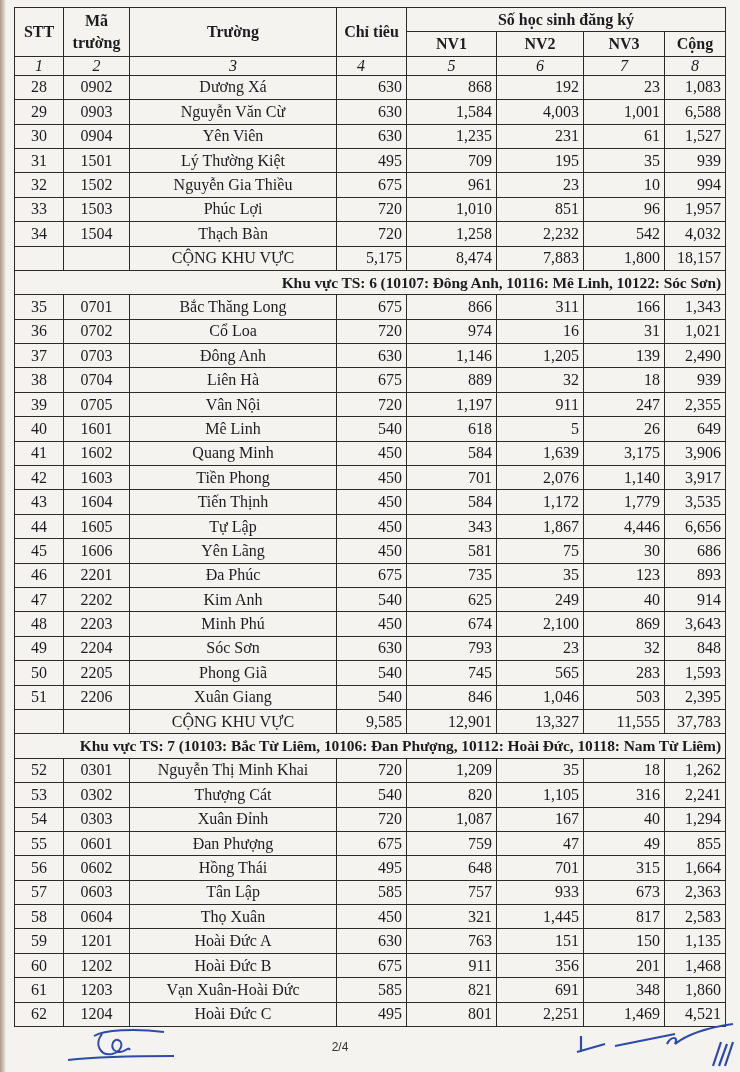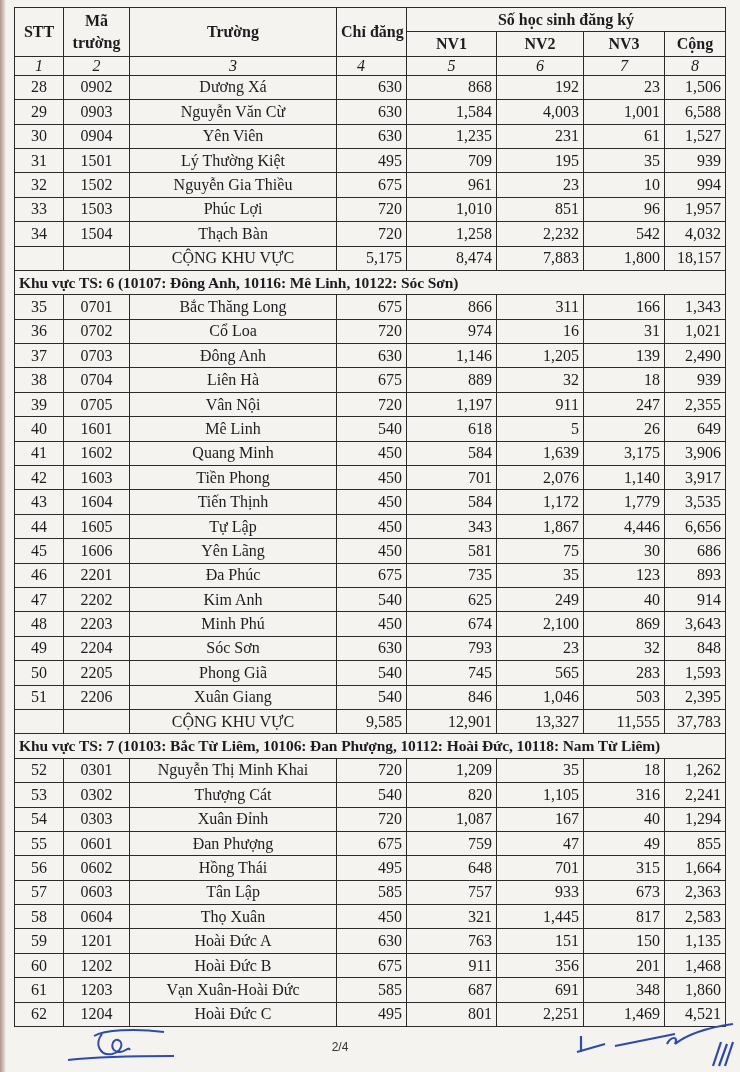--- a/index.html
+++ b/index.html
@@ -30,21 +30,21 @@
     white-space: nowrap;
     overflow: hidden;
   }
   th { font-weight: bold; text-align: center; font-size: 16px; }
   th.tall { line-height: 19px; }
   tr.idx td { font-style: italic; text-align: center; height: 18px; line-height: 17px; }
   td.c { text-align: center; }
   td.r { text-align: right; }
   td.name { text-align: center; padding-left: 5px; }
   tr.section td {
-    font-weight: bold; text-align: left; font-size: 15.5px; letter-spacing: -0.1px;
+    font-weight: bold; text-align: right; font-size: 15.5px; letter-spacing: -0.1px;
   }
   .footer-page {
     position: absolute; left: 0; width: 680px; top: 1040px;
     text-align: center; font-family: "Liberation Sans", "DejaVu Sans", sans-serif;
     font-size: 12px; color: #333;
   }
   .sig { position: absolute; }
 </style>
 </head>
 <body>
@@ -60,21 +60,21 @@
     <col style="width:90px">
       <col style="width:87px">
       <col style="width:81px">
       <col style="width:61px">
   </colgroup>
   <thead>
     <tr>
       <th rowspan="2">STT</th>
       <th rowspan="2" class="tall" style="white-space:normal">Mã trường</th>
       <th rowspan="2">Trường</th>
-      <th rowspan="2">Chỉ đăng</th>
+      <th rowspan="2">Chỉ tiêu</th>
       <th colspan="4">Số học sinh đăng ký</th>
     </tr>
     <tr>
       <th>NV1</th>
       <th>NV2</th>
       <th>NV3</th>
       <th>Cộng</th>
     </tr>
     <tr class="idx">
       <td>1</td>
@@ -89,21 +89,21 @@
   </thead>
   <tbody id="tbody">
       <tr>
         <td class="c">28</td>
         <td class="c">0902</td>
         <td class="name">Dương Xá</td>
         <td class="r">630</td>
         <td class="r">868</td>
         <td class="r">192</td>
         <td class="r">23</td>
-        <td class="r">1,506</td>
+        <td class="r">1,083</td>
       </tr>
       <tr>
         <td class="c">29</td>
         <td class="c">0903</td>
         <td class="name">Nguyễn Văn Cừ</td>
         <td class="r">630</td>
         <td class="r">1,584</td>
         <td class="r">4,003</td>
         <td class="r">1,001</td>
         <td class="r">6,588</td>
@@ -442,21 +442,21 @@
         <td class="r">911</td>
         <td class="r">356</td>
         <td class="r">201</td>
         <td class="r">1,468</td>
       </tr>
       <tr>
         <td class="c">61</td>
         <td class="c">1203</td>
         <td class="name">Vạn Xuân-Hoài Đức</td>
         <td class="r">585</td>
-        <td class="r">687</td>
+        <td class="r">821</td>
         <td class="r">691</td>
         <td class="r">348</td>
         <td class="r">1,860</td>
       </tr>
       <tr>
         <td class="c">62</td>
         <td class="c">1204</td>
         <td class="name">Hoài Đức C</td>
         <td class="r">495</td>
         <td class="r">801</td>

